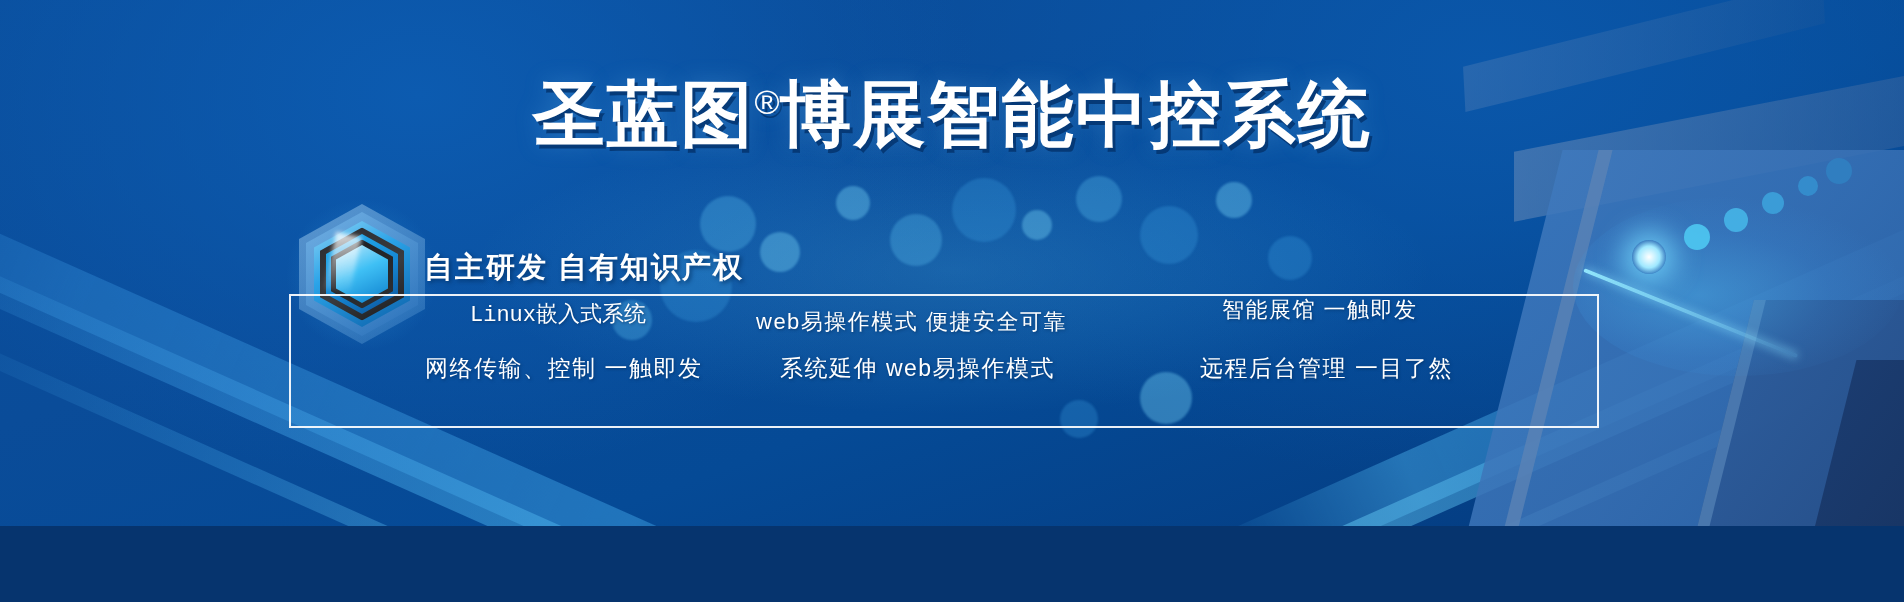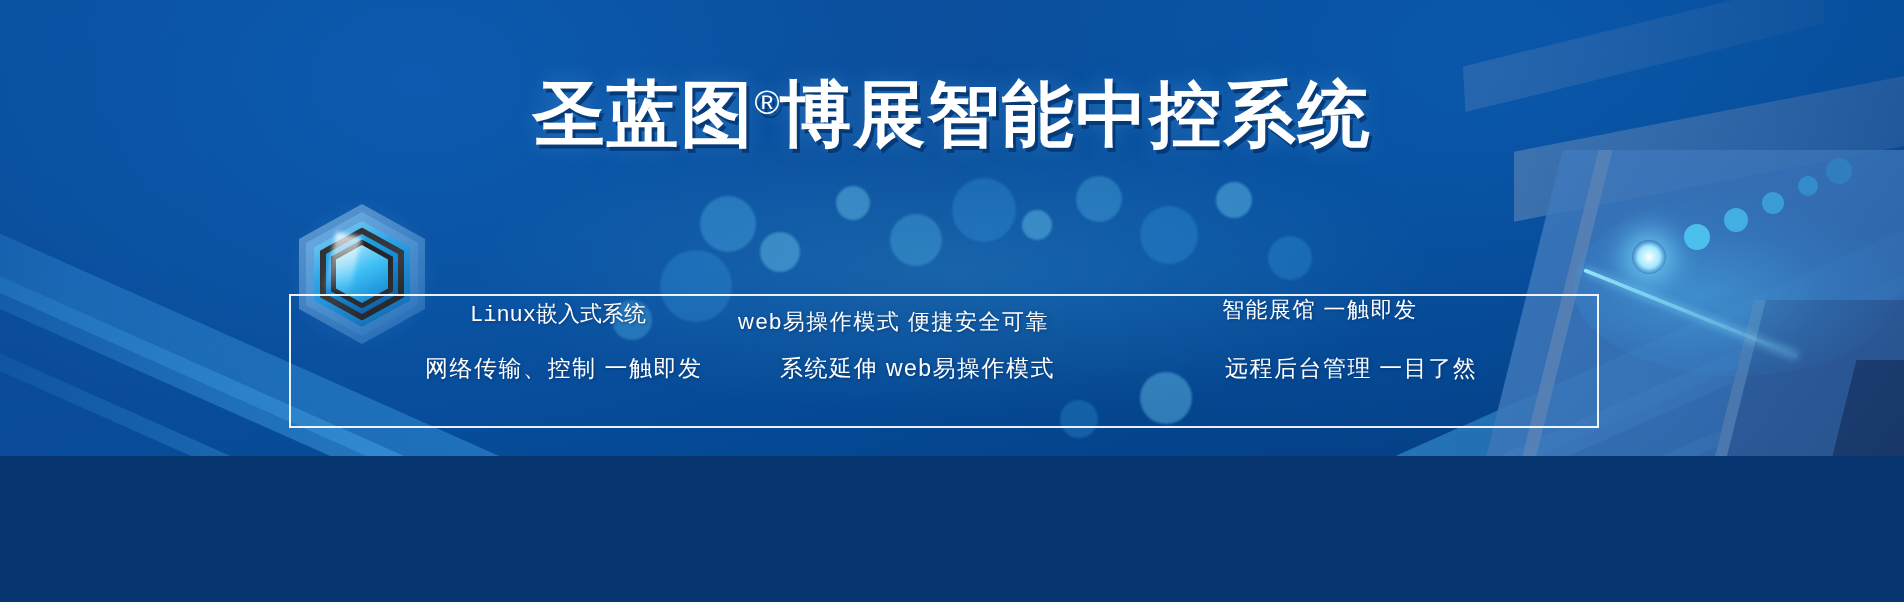--- a/index.html
+++ b/index.html
@@ -1,21 +1,21 @@
 <!DOCTYPE html>
 <html><head>
 <meta charset="utf-8">
 <style>
   html,body{margin:0;padding:0;background:#06346e;}
   body{font-family:"Liberation Sans","DejaVu Sans",sans-serif;}
 
   #banner{
     position:relative;
     width:1904px;
-    height:456px;
+    height:526px;
     overflow:hidden;
     background:
       radial-gradient(ellipse 900px 620px at 22% 18%, #0c5bb0 0%, rgba(12,91,176,0) 62%),
       radial-gradient(ellipse 1100px 700px at 78% 12%, #0a57aa 0%, rgba(10,87,170,0) 60%),
       linear-gradient(160deg, #0a4f9e 0%, #0a4c99 35%, #054a96 60%, #04397c 100%);
   }
 
   
   .bg{position:absolute;inset:0;pointer-events:none;}
 
@@ -134,25 +134,25 @@
   .frow.r2{top:368px;}
 
   .fcell{
     position:absolute;
     font-size:23px;letter-spacing:1.5px;
     text-shadow:1px 1px 3px rgba(3,45,95,.7);
   }
   .fcell.mono{font-family:"Liberation Mono","DejaVu Sans Mono",monospace;letter-spacing:0;}
 
   .r1 .c1{left:470px;margin-top:8px;}
-  .r1 .c2{left:738px;margin-top:24px;}
+  .r1 .c2{left:756px;margin-top:24px;}
   .r1 .c3{left:1222px;}
   .r2 .c1{left:425px;}
   .r2 .c2{left:780px;}
-  .r2 .c3{left:1225px;font-family:Liberation Serif, serif;}
+  .r2 .c3{left:1200px;}
 
   .frow.r1 .fcell{font-size:22px;}
   .frow.r2 .fcell{font-size:23px;font-weight:500;}
 </style>
 </head>
 <body>
 
 <div id="banner">
 
   <div class="bg">
@@ -209,20 +209,21 @@
     <div class="hex hex5"></div>
     <div class="hex hex6"></div>
     <div class="hex hex7"></div>
     <div class="hexshine"></div>
   </div>
 
   <div class="content">
 
     <div id="title"><span>圣蓝图</span><span class="reg">®</span><span>博展智能中控系统</span></div>
 
+    <div id="subtitle">自主研发  自有知识产权</div>
 
     <div id="featurebox"></div>
 
     <div class="frow r1">
       <span class="fcell c1 mono">Linux嵌入式系统</span>
       <span class="fcell c2">web易操作模式  便捷安全可靠</span>
       <span class="fcell c3">智能展馆  一触即发</span>
     </div>
 
     <div class="frow r2">

